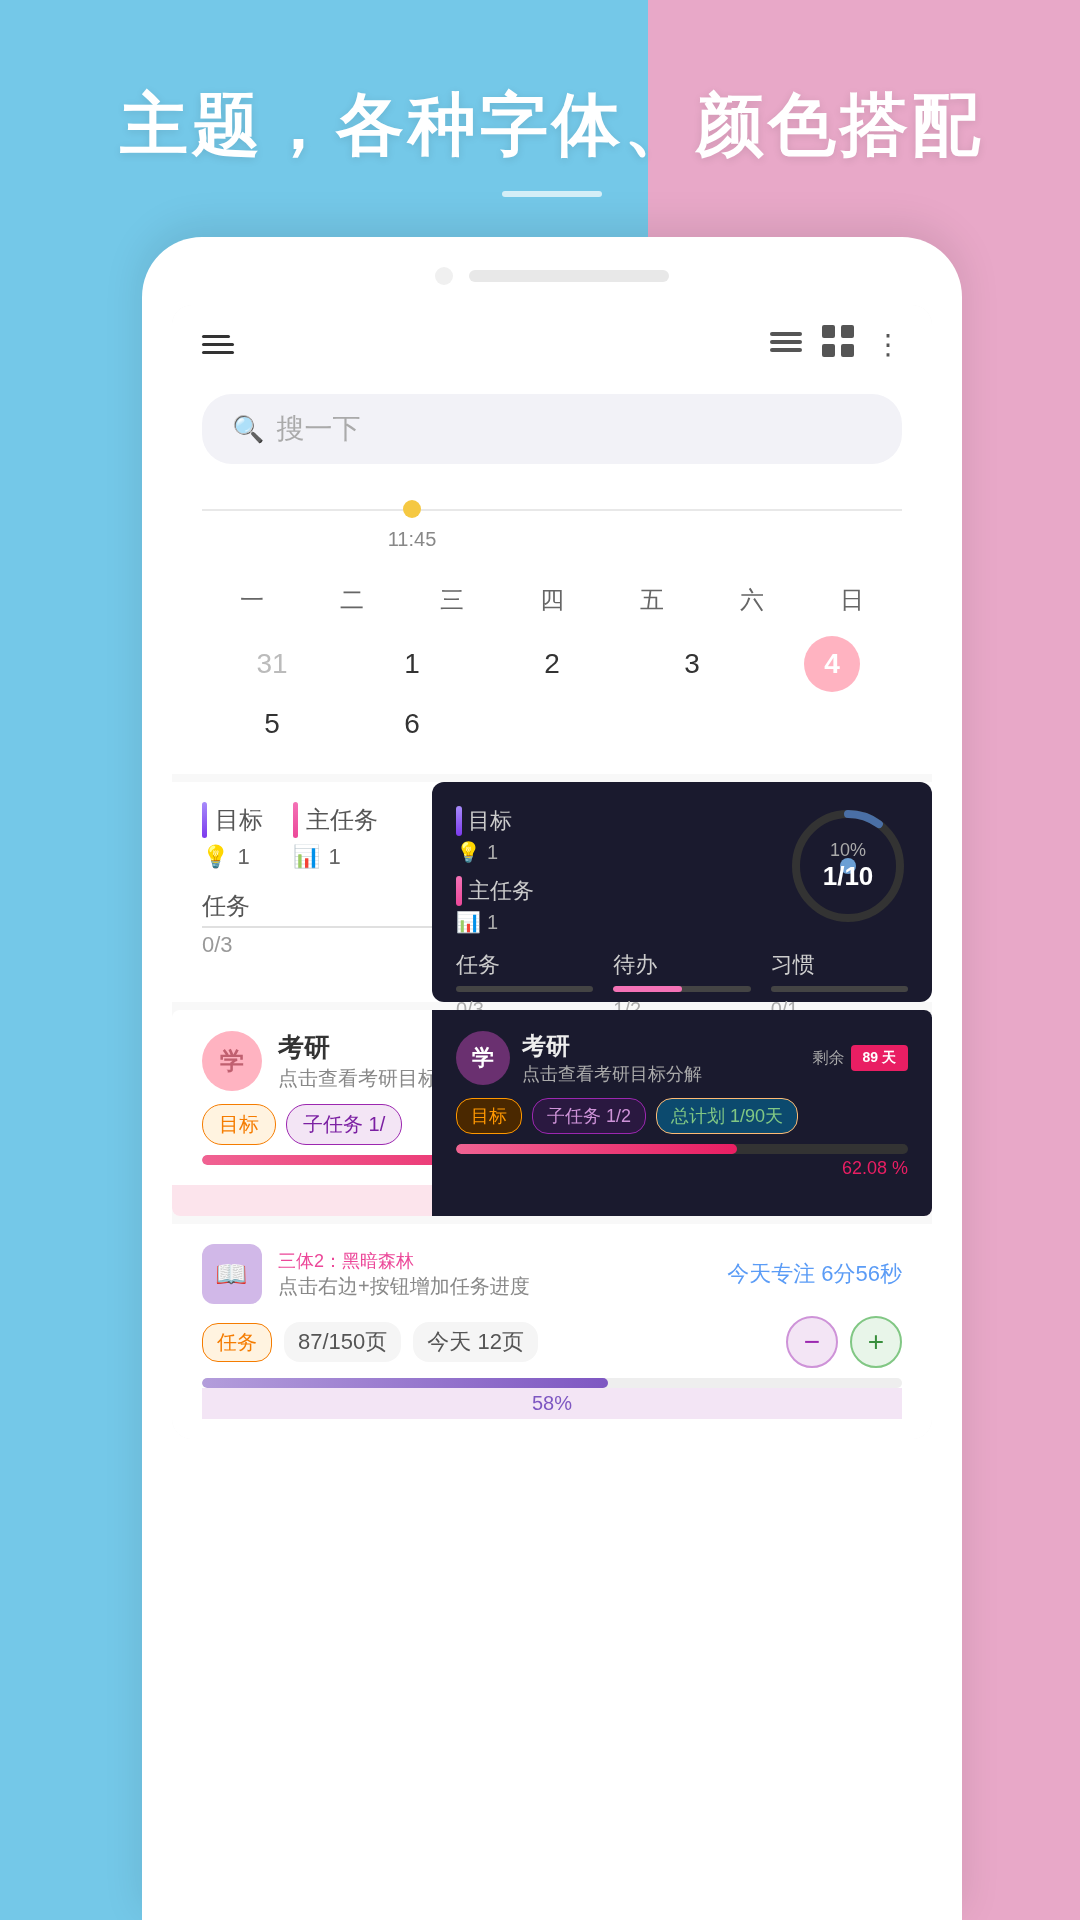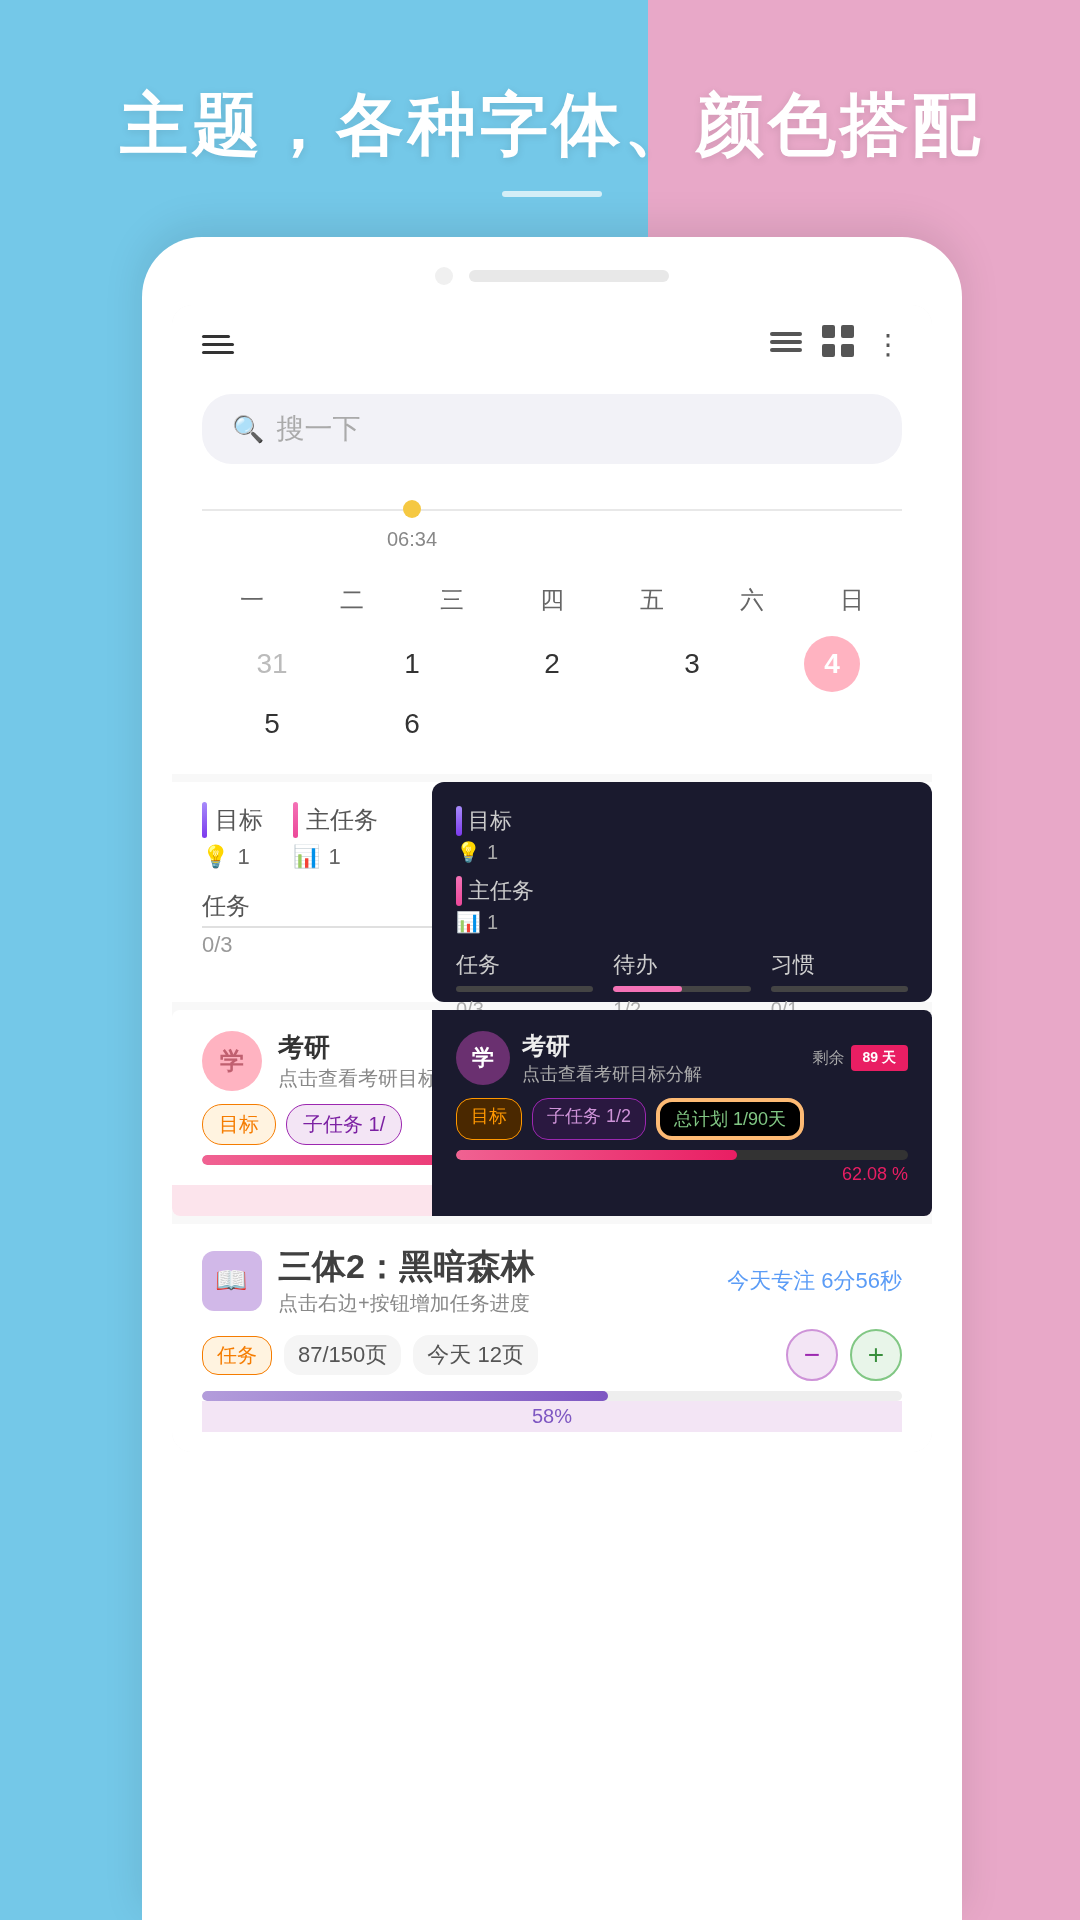--- a/index.html
+++ b/index.html
@@ -539,23 +539,23 @@
       background: #4a2800;
       color: #ff9800;
       border: 1px solid #ff9800;
     }
     .dark-tag-purple {
       background: #2a1840;
       color: #ce93d8;
       border: 1px solid #9c27b0;
     }
     .dark-tag-green {
-      background: #000000;
+      background: #0c4a6e;
       color: #81c784;
-      border: 4px solid #fdba74;
+      border: 1px solid #fdba74;
     }
     .dark-goal-progress-bg {
       height: 10px;
       background: #333;
       border-radius: 5px;
       overflow: hidden;
       margin-top: 8px;
     }
     .dark-goal-progress-fill {
       height: 100%;
@@ -588,23 +588,23 @@
       height: 60px;
       background: #d1b8e8;
       border-radius: 12px;
       display: flex;
       align-items: center;
       justify-content: center;
       font-size: 26px;
     }
     .book-info { flex: 1; }
     .book-title {
-      font-size: 34px;
-      font-weight: 700;
-      color: #404040;
+      font-size: 18px;
+      font-weight: 400;
+      color: #ec4899;
     }
     .book-desc {
       font-size: 20px;
       color: #888;
     }
     .book-focus {
       font-size: 22px;
       color: #5b9cf6;
     }
     .book-tags-row {
@@ -729,21 +729,21 @@
         <div class="search-input">
           <span class="search-icon-text">🔍</span>
           <span class="search-placeholder">搜一下</span>
         </div>
       </div>
 
       <div class="timeline-section">
         <div class="timeline-track">
           <div class="timeline-line"></div>
           <div class="timeline-dot"></div>
-          <span class="time-label">06:34</span>
+          <span class="time-label">11:45</span>
         </div>
         <div style="height:28px;"></div>
       </div>
 
       <div class="calendar-section">
         <div class="calendar-week-header">
           <div class="week-day">一</div>
           <div class="week-day">二</div>
           <div class="week-day">三</div>
           <div class="week-day">四</div>
@@ -814,20 +814,31 @@
                   <div class="dark-icon-dot" style="background:linear-gradient(180deg,#f472b6,#ec4899);"></div>
                   <span>主任务</span>
                 </div>
                 <div class="dark-count">
                   <span style="color:#22c55e;">📊</span>
                   <span>1</span>
                 </div>
               </div>
             </div>
 
+            <div class="circle-progress">
+              <svg width="120" height="120" viewBox="0 0 120 120">
+                <circle cx="60" cy="60" r="52" fill="none" stroke="#333" stroke-width="8"></circle>
+                <circle cx="60" cy="60" r="52" fill="none" stroke="#4a6fa5" stroke-width="8" stroke-dasharray="326" stroke-dashoffset="293" stroke-linecap="round" transform="rotate(-90 60 60)"></circle>
+                <circle cx="60" cy="60" r="8" fill="#6b9fd4"></circle>
+              </svg>
+              <div class="circle-text">
+                <div class="circle-pct">10%</div>
+                <div class="circle-val">1/10</div>
+              </div>
+            </div>
           </div>
 
           <div class="dark-tasks-grid">
             <div class="dark-task-col">
               <div class="dark-task-name">任务</div>
               <div class="dark-task-bar-bg">
                 <div class="dark-task-bar-fill" style="background:#6b9fd4;width:0%;"></div>
               </div>
               <div class="dark-task-count">0/3</div>
             </div>

